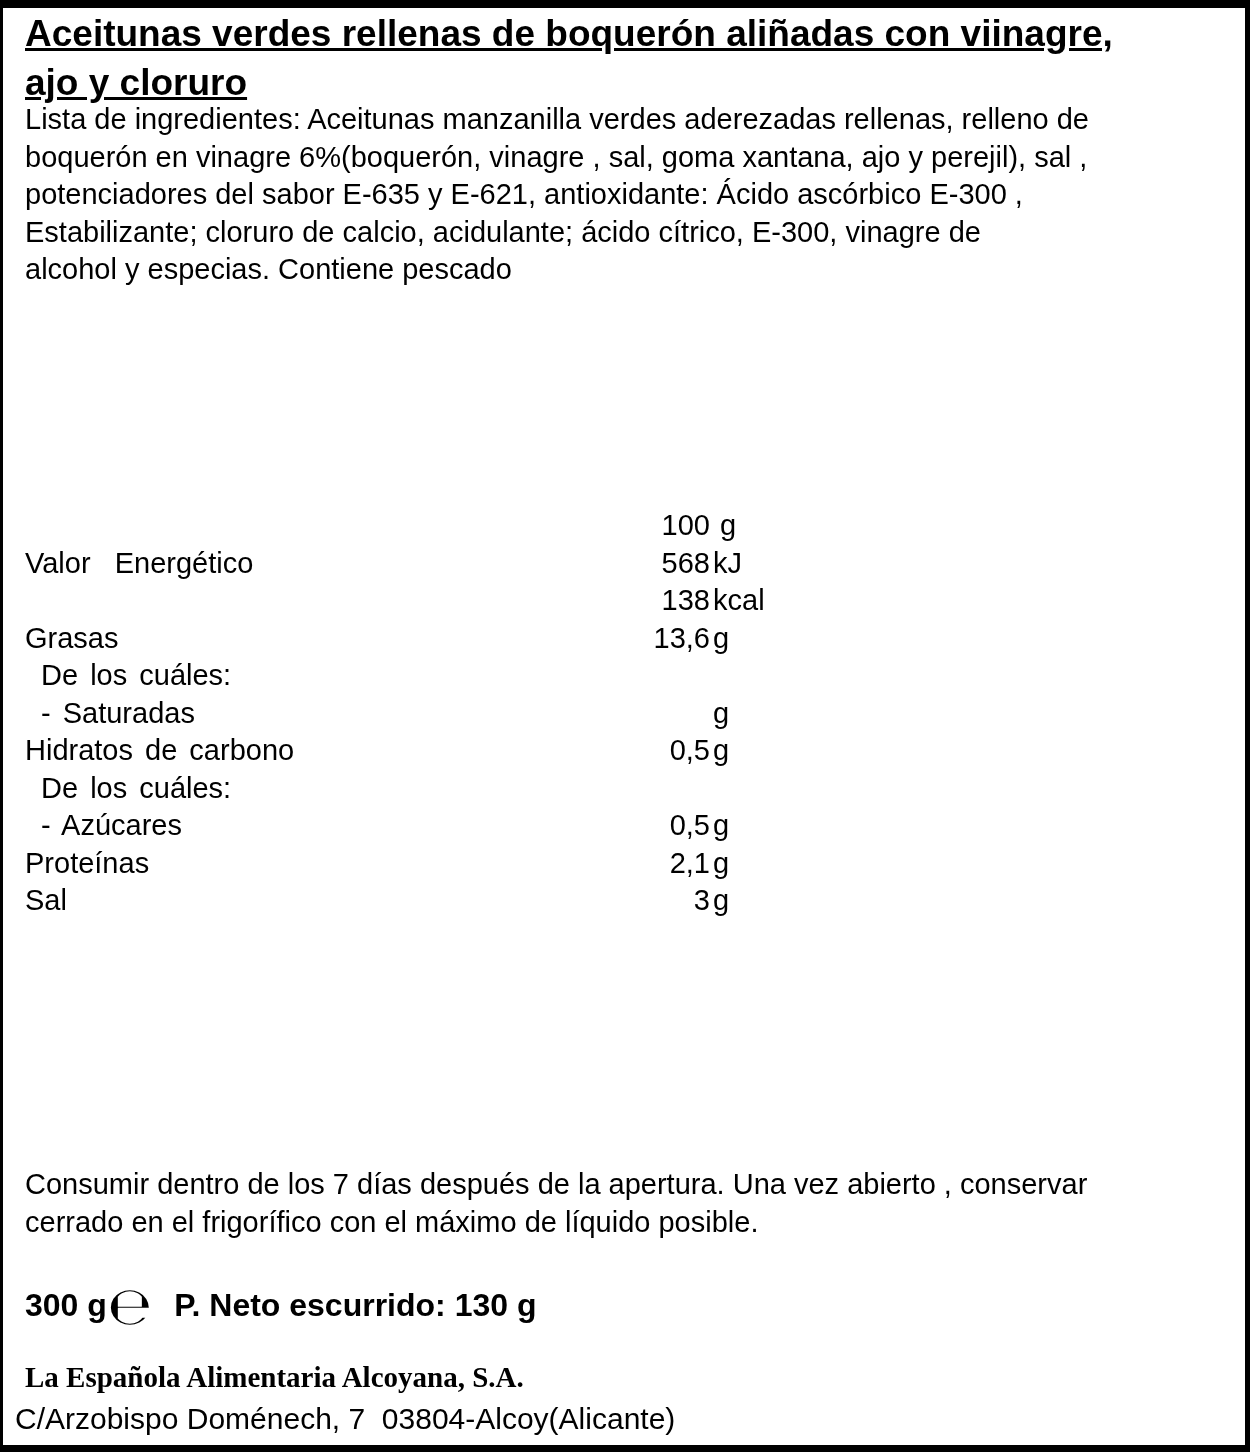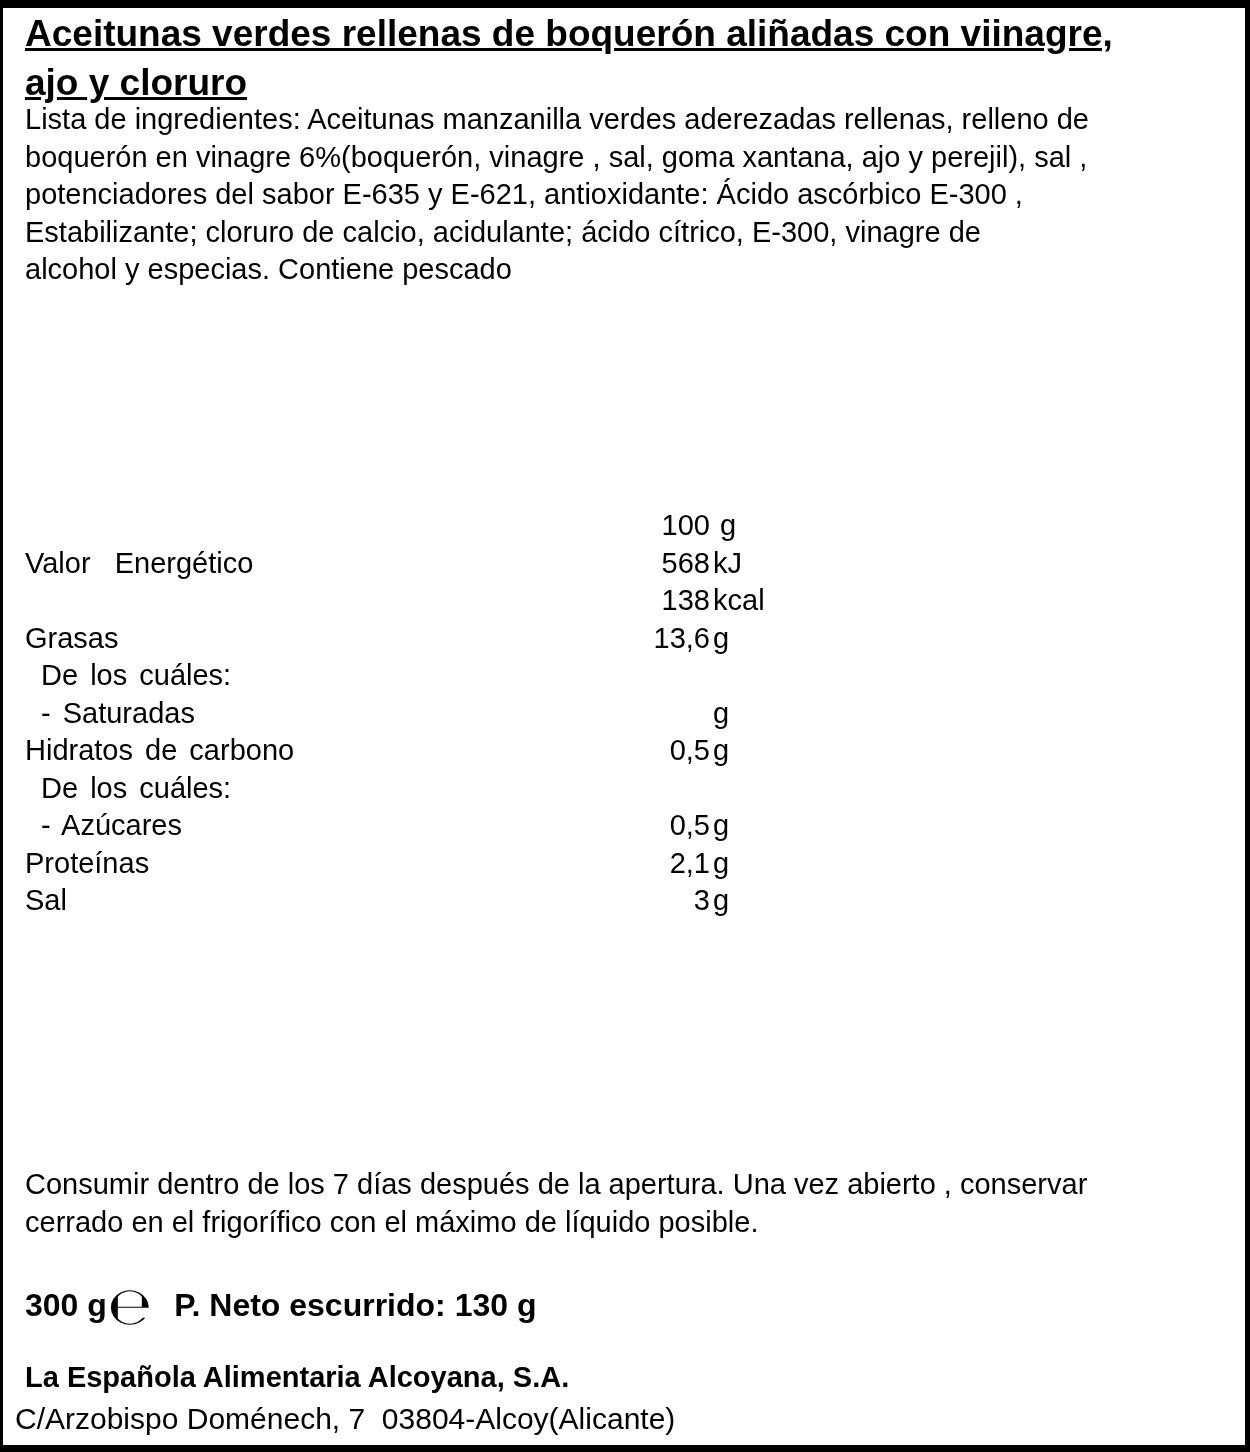--- a/index.html
+++ b/index.html
@@ -43,21 +43,21 @@
     margin-top:40px;
   }
   .emark {
     font-family:"DejaVu Sans",sans-serif;
     font-weight:400; font-size:52px; line-height:44px;
     vertical-align:-8px; margin-left:1px; margin-right:16px;
   }
   .wdrained { margin-left:6px; }
   .company {
     position:absolute; left:22px; top:1351px;
-    font-size:29px; line-height:37.5px; font-weight:700; white-space:nowrap;
+    font-size:29px; line-height:37.5px; font-weight:700; white-space:nowrap;font-family:Liberation Serif, serif;
   }
   .address {
     position:absolute; left:12px; top:1392px;
     font-size:30px; line-height:38px; white-space:pre;
   }
 </style>
 </head>
 <body>
 
 <div class="page">

